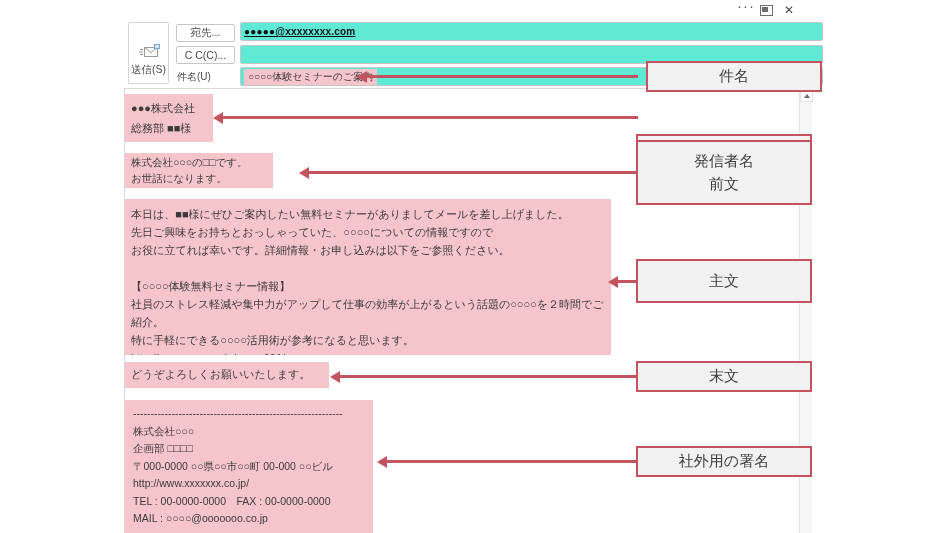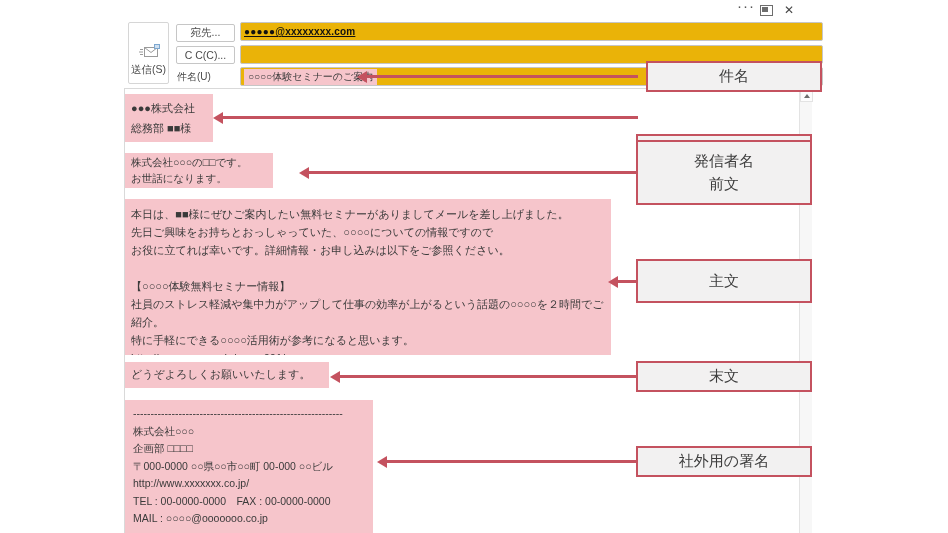--- a/index.html
+++ b/index.html
@@ -21,21 +21,21 @@
 
   
   .btn{position:absolute;background:#fff;border:1px solid #c6c6c6;border-radius:2px;
        font-size:10.5px;color:#4a4a4a;display:flex;align-items:center;justify-content:center;}
   #send-btn{left:128px;top:22px;width:41px;height:62px;flex-direction:column;justify-content:flex-end;
             padding-bottom:6px;gap:0;border-color:#d6d6d6;}
   #send-btn .lbl{font-size:10.5px;color:#4a4a4a;}
   #to-btn{left:176px;top:24px;width:59px;height:18px;}
   #cc-btn{left:176px;top:46px;width:59px;height:18px;}
   #subject-lbl{position:absolute;left:177px;top:70px;font-size:10px;color:#4a4a4a;}
-  .field{position:absolute;left:240px;width:583px;height:19px;background:#eab308;
+  .field{position:absolute;left:240px;width:583px;height:19px;background:#5eead4;
          border:1px solid #c6c6c6;border-radius:2px;font-size:10px;display:flex;align-items:center;padding:0 3px;}
   #to-field{top:22px;}
   #cc-field{top:45px;}
   #subject-field{top:67px;}
   #to-field .addr{color:#111;font-weight:bold;text-decoration:underline;letter-spacing:.2px;}
   #subject-field .hl{background:var(--highlight-pink);color:#3a3a3a;padding:1px 4px;font-size:10px;white-space:nowrap;}
 
   
   #body-editor{position:absolute;left:124px;top:88px;width:688px;height:445px;background:#fff;
                border:1px solid #d9d9d9;border-bottom:none;}

